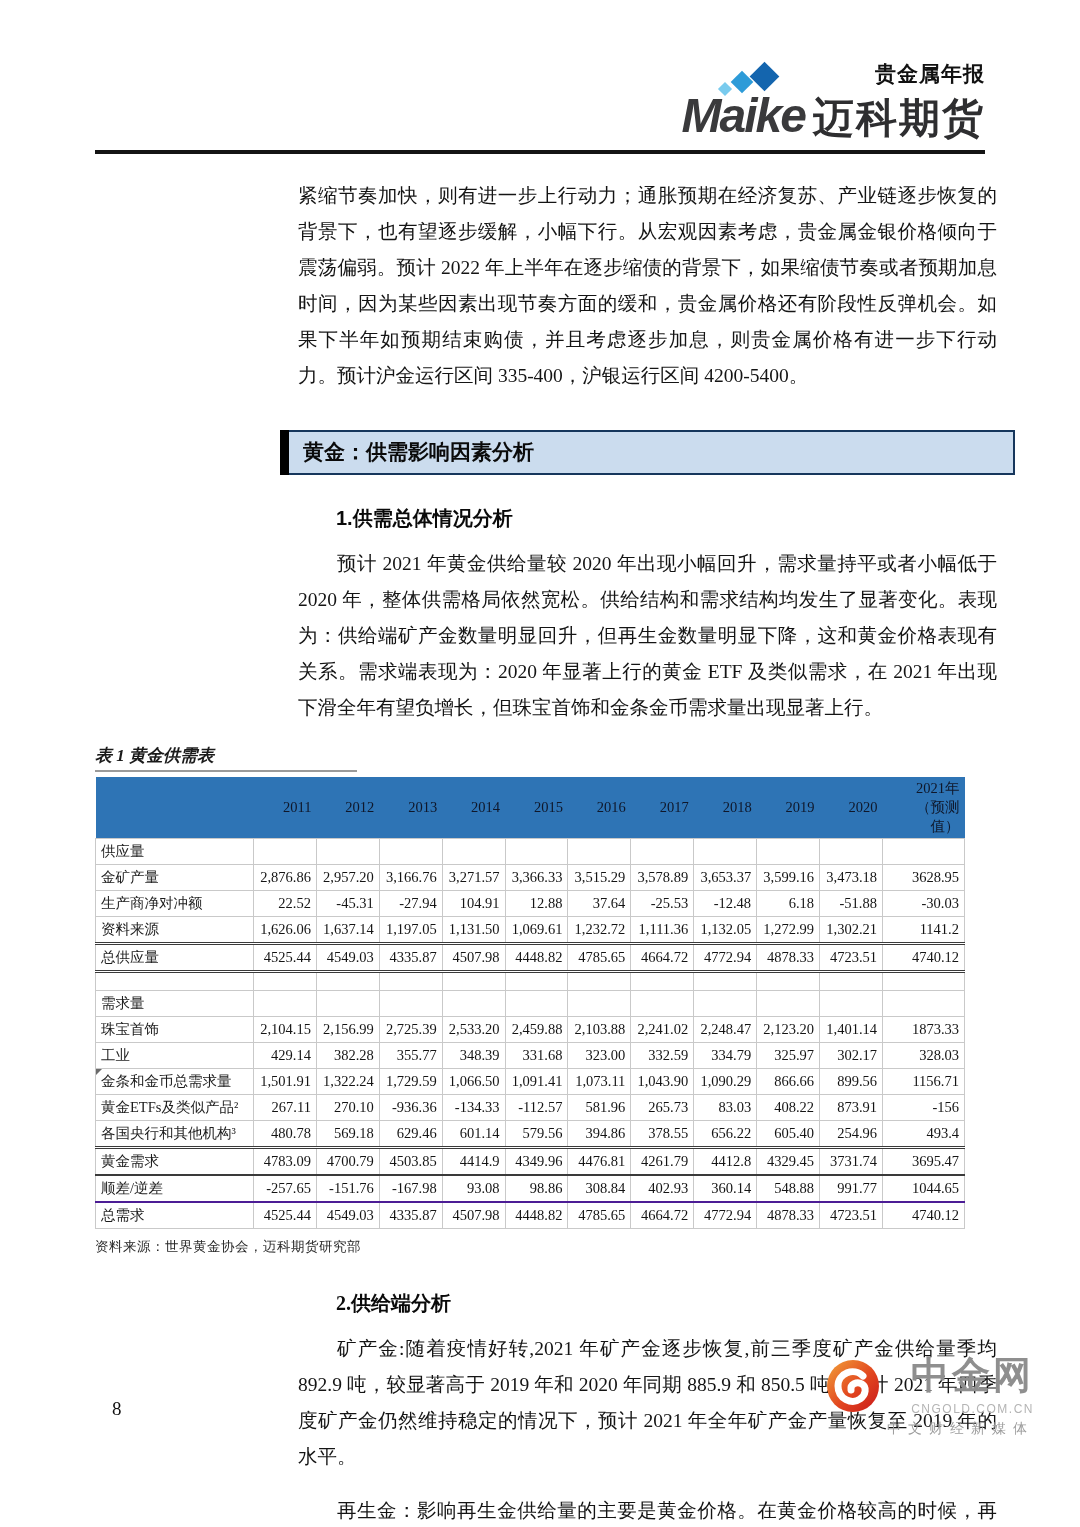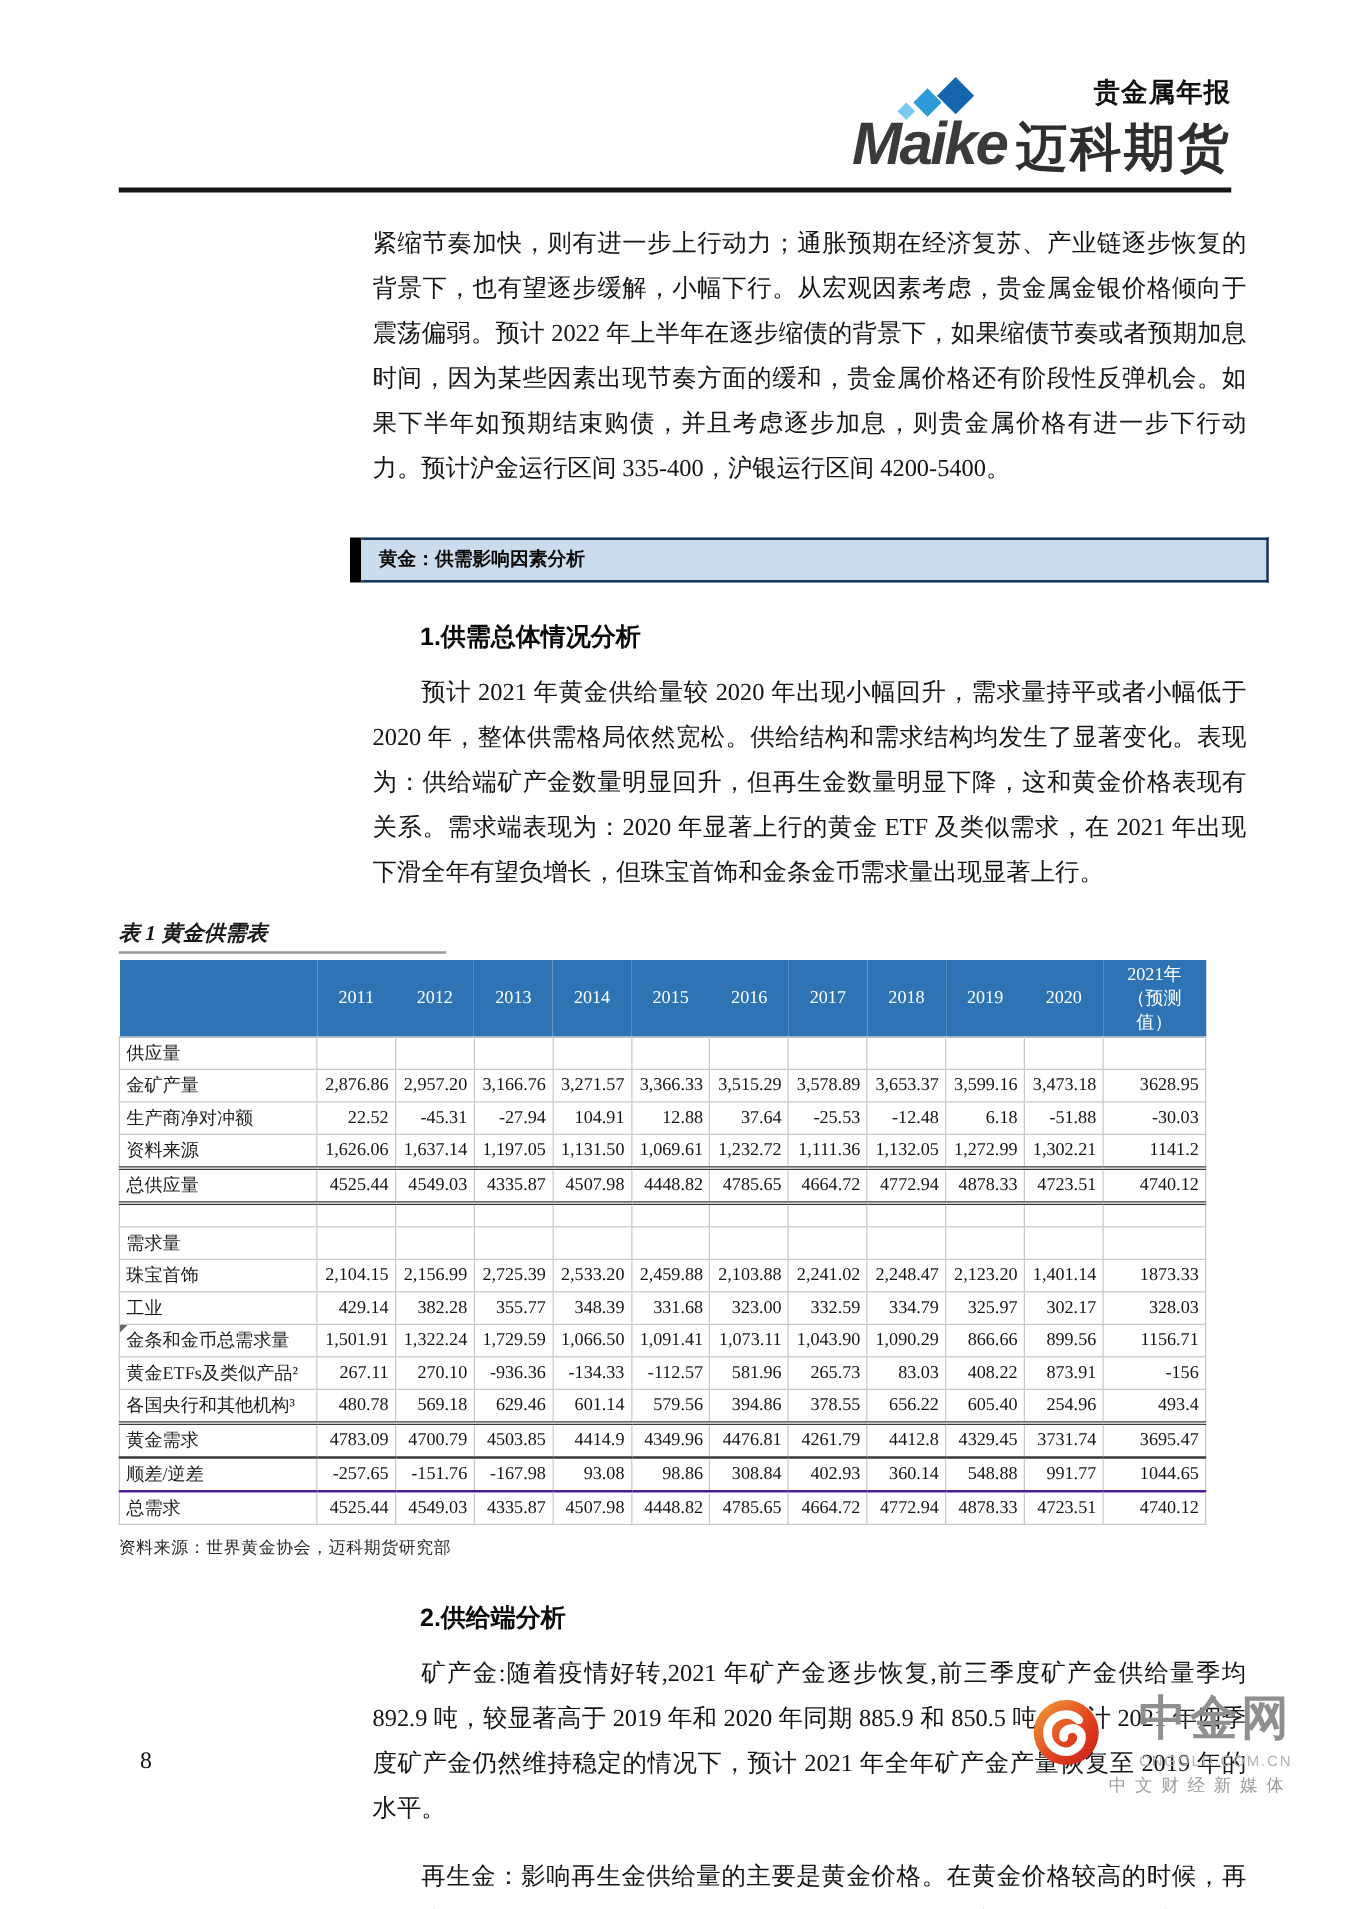--- a/index.html
+++ b/index.html
@@ -21,32 +21,32 @@
   .header-rule{height:4px;background:#141414;margin:0 95px;}
   
   .content{padding:0 65px 0 280px;}
   .content p{font-size:19.5px;line-height:36px;text-align:justify;margin:18px;}
   p.indent{text-indent:2em;}
   .intro{margin-top:24px !important;}
   
   .banner-wrap{display:flex;margin-top:36px;}
   .banner-bar{width:9px;background:#000;}
   .banner-box{flex:1;background:#cbdcee;border:2px solid #16365c;border-left:none;padding:6px 14px 7px 14px;
-    font-family:"Liberation Sans","DejaVu Sans",sans-serif;font-weight:bold;font-size:15px;color:#0a0a0a;}
+    font-family:"Liberation Sans","DejaVu Sans",sans-serif;font-weight:bold;font-size:21px;color:#0a0a0a;}
   .sec-heading{font-family:"Liberation Sans","DejaVu Sans",sans-serif;font-weight:bold;font-size:20px;color:#0a0a0a;margin:28px 0 0 56px;}
   .after-banner{margin-top:30px;}
   .para-gap{margin-top:14px !important;}
   
   .table-sec{margin:16px 115px 0 95px;}
   .tbl-title{display:inline-block;font-style:italic;font-weight:bold;font-size:17px;color:#1a1a1a;
     border-bottom:2px solid #9a9a9a;min-width:262px;padding-bottom:3px;}
   table.supply{width:100%;border-collapse:collapse;margin-top:5px;font-size:14.5px;table-layout:fixed;}
   table.supply col.c-label{width:158px;}
   table.supply col.c-last{width:82px;}
-  table.supply th{background:#2e74b5;color:#ffffff;font-weight:normal;padding:2px 5px;height:21px;border:none;font-size:14.5px;}
+  table.supply th{background:#2e74b5;color:#0f172a;font-weight:normal;text-align:right;padding:2px 5px;height:21px;border:none;font-size:14.5px;}
   table.supply td{border:1px solid #c9c9c9;padding:2px 5px;height:21px;}
   td.lbl{text-align:left;color:#1c1c1c;overflow:hidden;white-space:nowrap;}
   td.num{text-align:right;font-variant-numeric:tabular-nums;}
   td.note-cell{position:relative;}
   td.note-cell::before{content:"";position:absolute;left:0;top:0;border-top:6px solid #6b6b6b;border-right:6px solid transparent;}
   tr.r-total td{border-top:3px double #3a3a3a;border-bottom:3px double #3a3a3a;}
   tr.r-demand td{border-top:3px double #3a3a3a;border-bottom:2px solid #3a3a3a;}
   tr.r-surplus td{border-bottom:2px solid #4c1d95;}
   tr.r-spacer td{height:13px;}
   .tbl-source{font-size:13.5px;color:#2a2a2a;margin-top:9px;letter-spacing:0.5px;}
@@ -333,21 +333,21 @@
           <td class="num">4878.33</td>
           <td class="num">4723.51</td>
           <td class="num">4740.12</td>
         </tr>
       </tbody>
   </table>
   <div class="tbl-source">资料来源：世界黄金协会，迈科期货研究部</div>
 </div>
 
 <div class="content">
-  <div class="sec-heading" style="margin-top:34px;">2.供给端分析</div>
+  <div class="sec-heading" style="margin-top:34px;font-family:Liberation Serif, serif;">2.供给端分析</div>
   <p class="indent para-gap">矿产金:随着疫情好转,2021 年矿产金逐步恢复,前三季度矿产金供给量季均 892.9 吨，较显著高于 2019 年和 2020 年同期 885.9 和 850.5 吨。预计 2021 年四季度矿产金仍然维持稳定的情况下，预计 2021 年全年矿产金产量恢复至 2019 年的水平。</p>
   <p class="indent para-gap">再生金：影响再生金供给量的主要是黄金价格。在黄金价格较高的时候，再生金产量会明显上行，在黄金价格偏低的时候，再生金产量明显下行。受价格表现偏弱影响,2021 年再生金供给量明显下行,影响 2021 年黄金总供给量仅较 2020 年小幅回升。</p>
 </div>
 
 <div class="page-num">8</div>
 
 <div class="watermark">
   <div class="wm-row">
     <svg width="56" height="56" viewBox="0 0 56 56">
       <defs>

